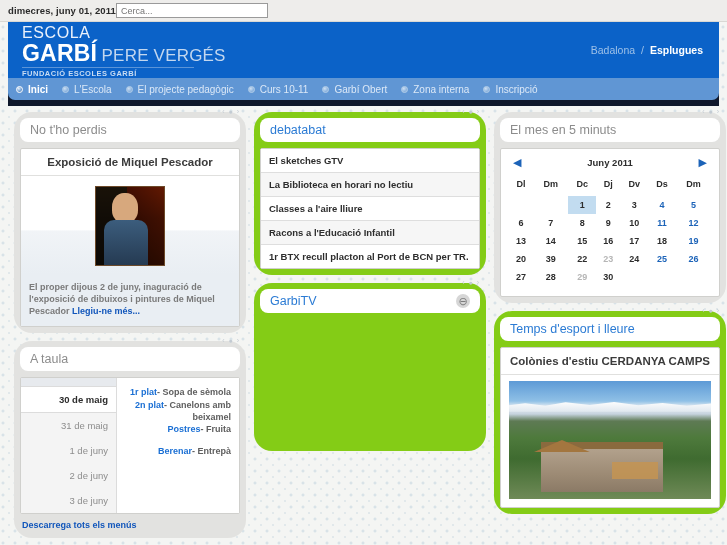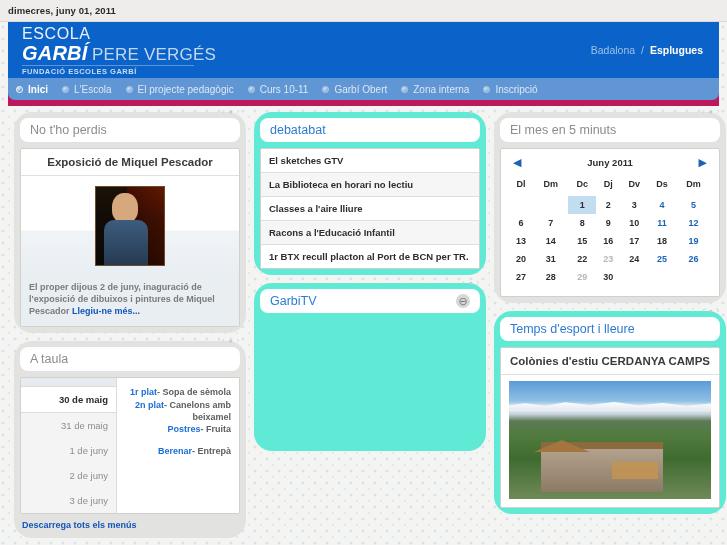--- a/index.html
+++ b/index.html
@@ -64,41 +64,41 @@
     display: flex; align-items: center;
     padding: 0 14px;
   }
   .logo { line-height: 1; padding-top: 2px; }
   .logo-l1 {
     font-size: 16px; color: #eaf1fb; letter-spacing: 0.6px;
     font-weight: normal;
   }
   .logo-l2 { margin-top: 1px; }
   .logo-garbi {
-    font-size: 20px; font-weight: bold; color: #ffffff; letter-spacing: 0.2px; font-style: italic;
+    font-size: 23px; font-weight: bold; color: #ffffff; letter-spacing: 0.2px;
   }
   .logo-pv {
     font-size: 17px; font-weight: normal; color: #c3d7ef; letter-spacing: 0.2px;
   }
   .logo-rule {
     width: 172px; height: 1px; background: #5b94d8; margin: 2px 0 2px 0;
   }
   .logo-l3 {
     font-size: 7.5px; color: #c9dcf2; letter-spacing: 0.5px; font-weight: bold;
   }
   .header-cities {
     position: absolute; right: 16px; top: 22px;
     font-size: 10.5px;
   }
   .city-dim { color: #9dc0e8; }
   .city-sep { color: #9dc0e8; margin: 0 3px; }
   .city-active { color: #ffffff; font-weight: bold; }
 
   
-  .navwrap { background: #be185d; padding: 0; height: 28px; position: relative; }
+  .navwrap { background: #0f172a; padding: 0; height: 28px; position: relative; }
   .nav {
     background: #6096d4;
     border-radius: 0 0 7px 7px;
     height: 22px;
     display: flex; align-items: center;
     padding: 0 8px;
     position: absolute; top: 0; left: 0; right: 0;
   }
   .nav-item {
     display: flex; align-items: center;
@@ -130,21 +130,21 @@
   .widget-handle {
     position: absolute; top: -4px; right: 6px;
     font-size: 7px; color: #c3cbd3; letter-spacing: 1px;
     user-select: none; z-index: 4;
   }
   .widget-shell {
     border-radius: 18px;
     padding: 6px;
   }
   .shell-grey { background: #e2e2e0; }
-  .shell-blue { background: #5eead4; }
+  .shell-blue { background: #84cc16; }
 
   .widget-title {
     background: #ffffff;
     border-radius: 8px;
     height: 24px;
     display: flex; align-items: center;
     padding: 0 10px;
     font-size: 12.5px;
     justify-content: space-between;
   }
@@ -302,20 +302,21 @@
 </style>
 </head>
 <body>
 
 <div class="page-bg"></div>
 
 <div class="content-wrap">
 
   <div class="topbar">
     <span class="topbar-date">dimecres, juny 01, 2011</span>
+    <input class="search-box" type="text" placeholder="Cerca..." style="">
   </div>
 
   <div class="site">
 
     <div class="header">
       <div class="logo">
         <div class="logo-l1">ESCOLA</div>
         <div class="logo-l2">
           <span class="logo-garbi">GARBÍ</span>
           <span class="logo-pv">PERE VERGÉS</span>
@@ -497,21 +498,21 @@
                       <td>13</td>
                       <td>14</td>
                       <td>15</td>
                       <td>16</td>
                       <td>17</td>
                       <td>18</td>
                       <td class="wknd">19</td>
                     </tr>
                     <tr>
                       <td>20</td>
-                      <td>31</td>
+                      <td>39</td>
                       <td>22</td>
                       <td class="muted">23</td>
                       <td>24</td>
                       <td class="wknd">25</td>
                       <td class="wknd">26</td>
                     </tr>
                     <tr>
                       <td>27</td>
                       <td>28</td>
                       <td class="muted">29</td>

